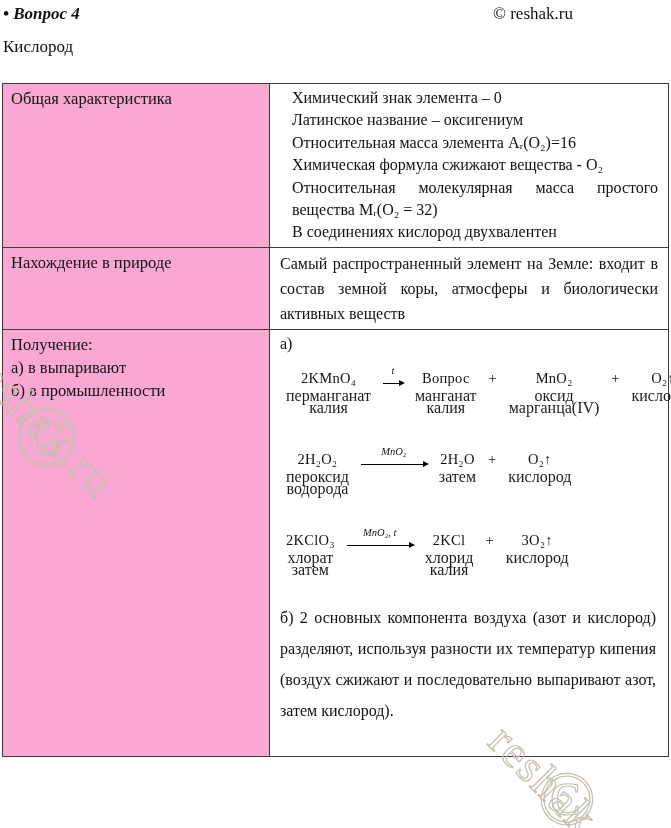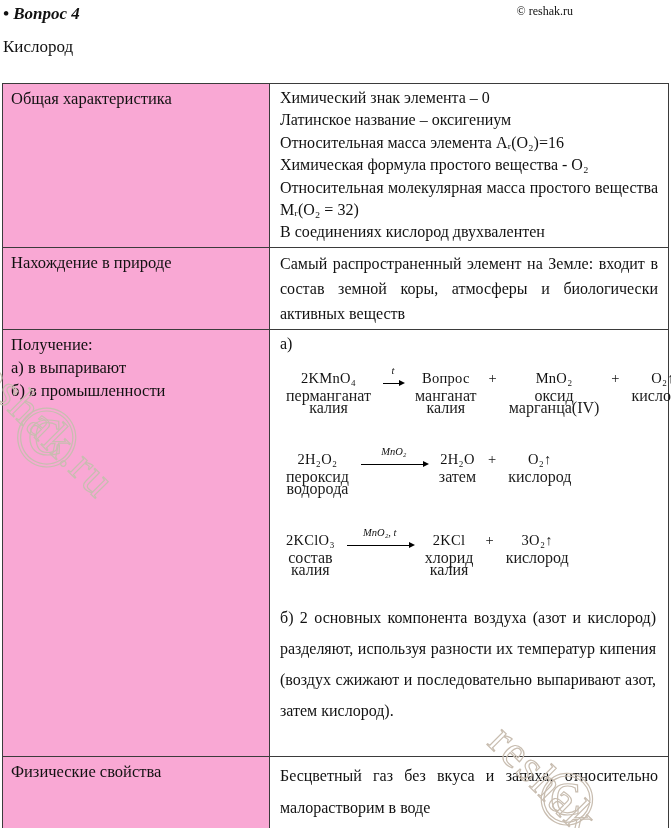--- a/index.html
+++ b/index.html
@@ -12,41 +12,41 @@
     position: relative;
   }
   .page { position: relative; width: 578px; height: 828px; }
 
   
   .page-header {
     display: flex; justify-content: space-between; align-items: flex-start;
     padding: 4px 5px 0 3px;
   }
   .question-label { font-weight: bold; font-style: italic; font-size: 17px; }
-  .site-credit { font-size: 12px; }
+  .site-credit { font-size: 17px; }
   .subtitle { font-size: 17px; padding: 13px 0 0 3px; }
 
   
   table.answer-table {
     position: absolute; left: 2px; top: 83px;
     width: 667px; border-collapse: collapse; table-layout: fixed;
   }
   td { border: 1.6px solid #3b3b3b; vertical-align: top; }
   td.label-cell {
     width: 250px; background: #f9a8d4;
     padding: 3px 8px; font-size: 16.5px; line-height: 23px;
   }
   td.content-cell { padding: 3px 10px 3px 10px; font-size: 16px; }
 
   tr.row-general  { height: 164px; }
   tr.row-nature   { height: 78px; }
   tr.row-obtain   { height: 427px; }
   tr.row-physical { height: 73px; }
 
-  .cell-line { text-align: justify; line-height: 22.4px; }
+  .cell-line { text-align: justify; line-height: 22.4px; margin-left: 12px; }
   .para { text-align: justify; }
   .para-nature { line-height: 25px; }
   .para-industry { line-height: 31px; margin-top: 26px; padding-right: 2px; }
   .para-physical { line-height: 32px; }
 
   
   .lab-intro { line-height: 22px; }
   .equation { display: flex; align-items: flex-start; margin-left: 4px; }
   .eq-1 { margin-top: 10px; }
   .eq-2 { margin-top: 32px; }
@@ -101,21 +101,21 @@
 
   <table class="answer-table">
 
     <tbody>
         <tr class="row-general">
       <td class="label-cell">Общая характеристика</td>
       <td class="content-cell">
         <div class="cell-line">Химический знак элемента – 0</div>
         <div class="cell-line">Латинское название – оксигениум</div>
         <div class="cell-line">Относительная масса элемента Aᵣ(O₂)=16</div>
-        <div class="cell-line">Химическая формула простого вещества - O₂</div>
+        <div class="cell-line">Химическая формула сжижают вещества - O₂</div>
         <div class="cell-line">Относительная молекулярная масса простого вещества Mᵣ(O₂ = 32)</div>
         <div class="cell-line">В соединениях кислород двухвалентен</div>
       </td>
     </tr>
 
     <tr class="row-nature">
       <td class="label-cell">Нахождение в природе</td>
       <td class="content-cell">
         <div class="para para-nature">Самый распространенный элемент на Земле: входит в состав земной коры, атмосферы и биологически активных веществ</div>
       </td>
@@ -171,47 +171,41 @@
           <div class="op">+</div>
           <div class="term">
             <div class="formula">O₂↑</div>
             <div class="term-label">кислород</div>
           </div>
         </div>
 
         <div class="equation eq-3">
           <div class="term">
             <div class="formula">2KClO₃</div>
-            <div class="term-label">состав калия</div>
+            <div class="term-label">хлорат затем</div>
           </div>
           <div class="arrow-wrap">
             <div class="arrow-above">MnO₂, t</div>
             <div class="arrow-line arrow-long"></div>
           </div>
           <div class="term">
             <div class="formula">2KCl</div>
             <div class="term-label">хлорид калия</div>
           </div>
           <div class="op">+</div>
           <div class="term">
             <div class="formula">3O₂↑</div>
             <div class="term-label">кислород</div>
           </div>
         </div>
 
         <div class="para para-industry">б) 2 основных компонента воздуха (азот и кислород) разделяют, используя разности их температур кипения (воздух сжижают и последовательно выпаривают азот, затем кислород).</div>
       </td>
     </tr>
 
-    <tr class="row-physical">
-      <td class="label-cell">Физические свойства</td>
-      <td class="content-cell">
-        <div class="para para-physical">Бесцветный газ без вкуса и запаха, относительно малорастворим в воде</div>
-      </td>
-    </tr>
   </tbody>
     </table>
 
   <div class="wm wm-text wm-text-left">reshak.ru</div>
   <div class="wm wm-sym wm-sym-left">©</div>
   <div class="wm wm-text wm-text-right">reshak.ru</div>
   <div class="wm wm-sym wm-sym-right">©</div>
 
 </div>
 

